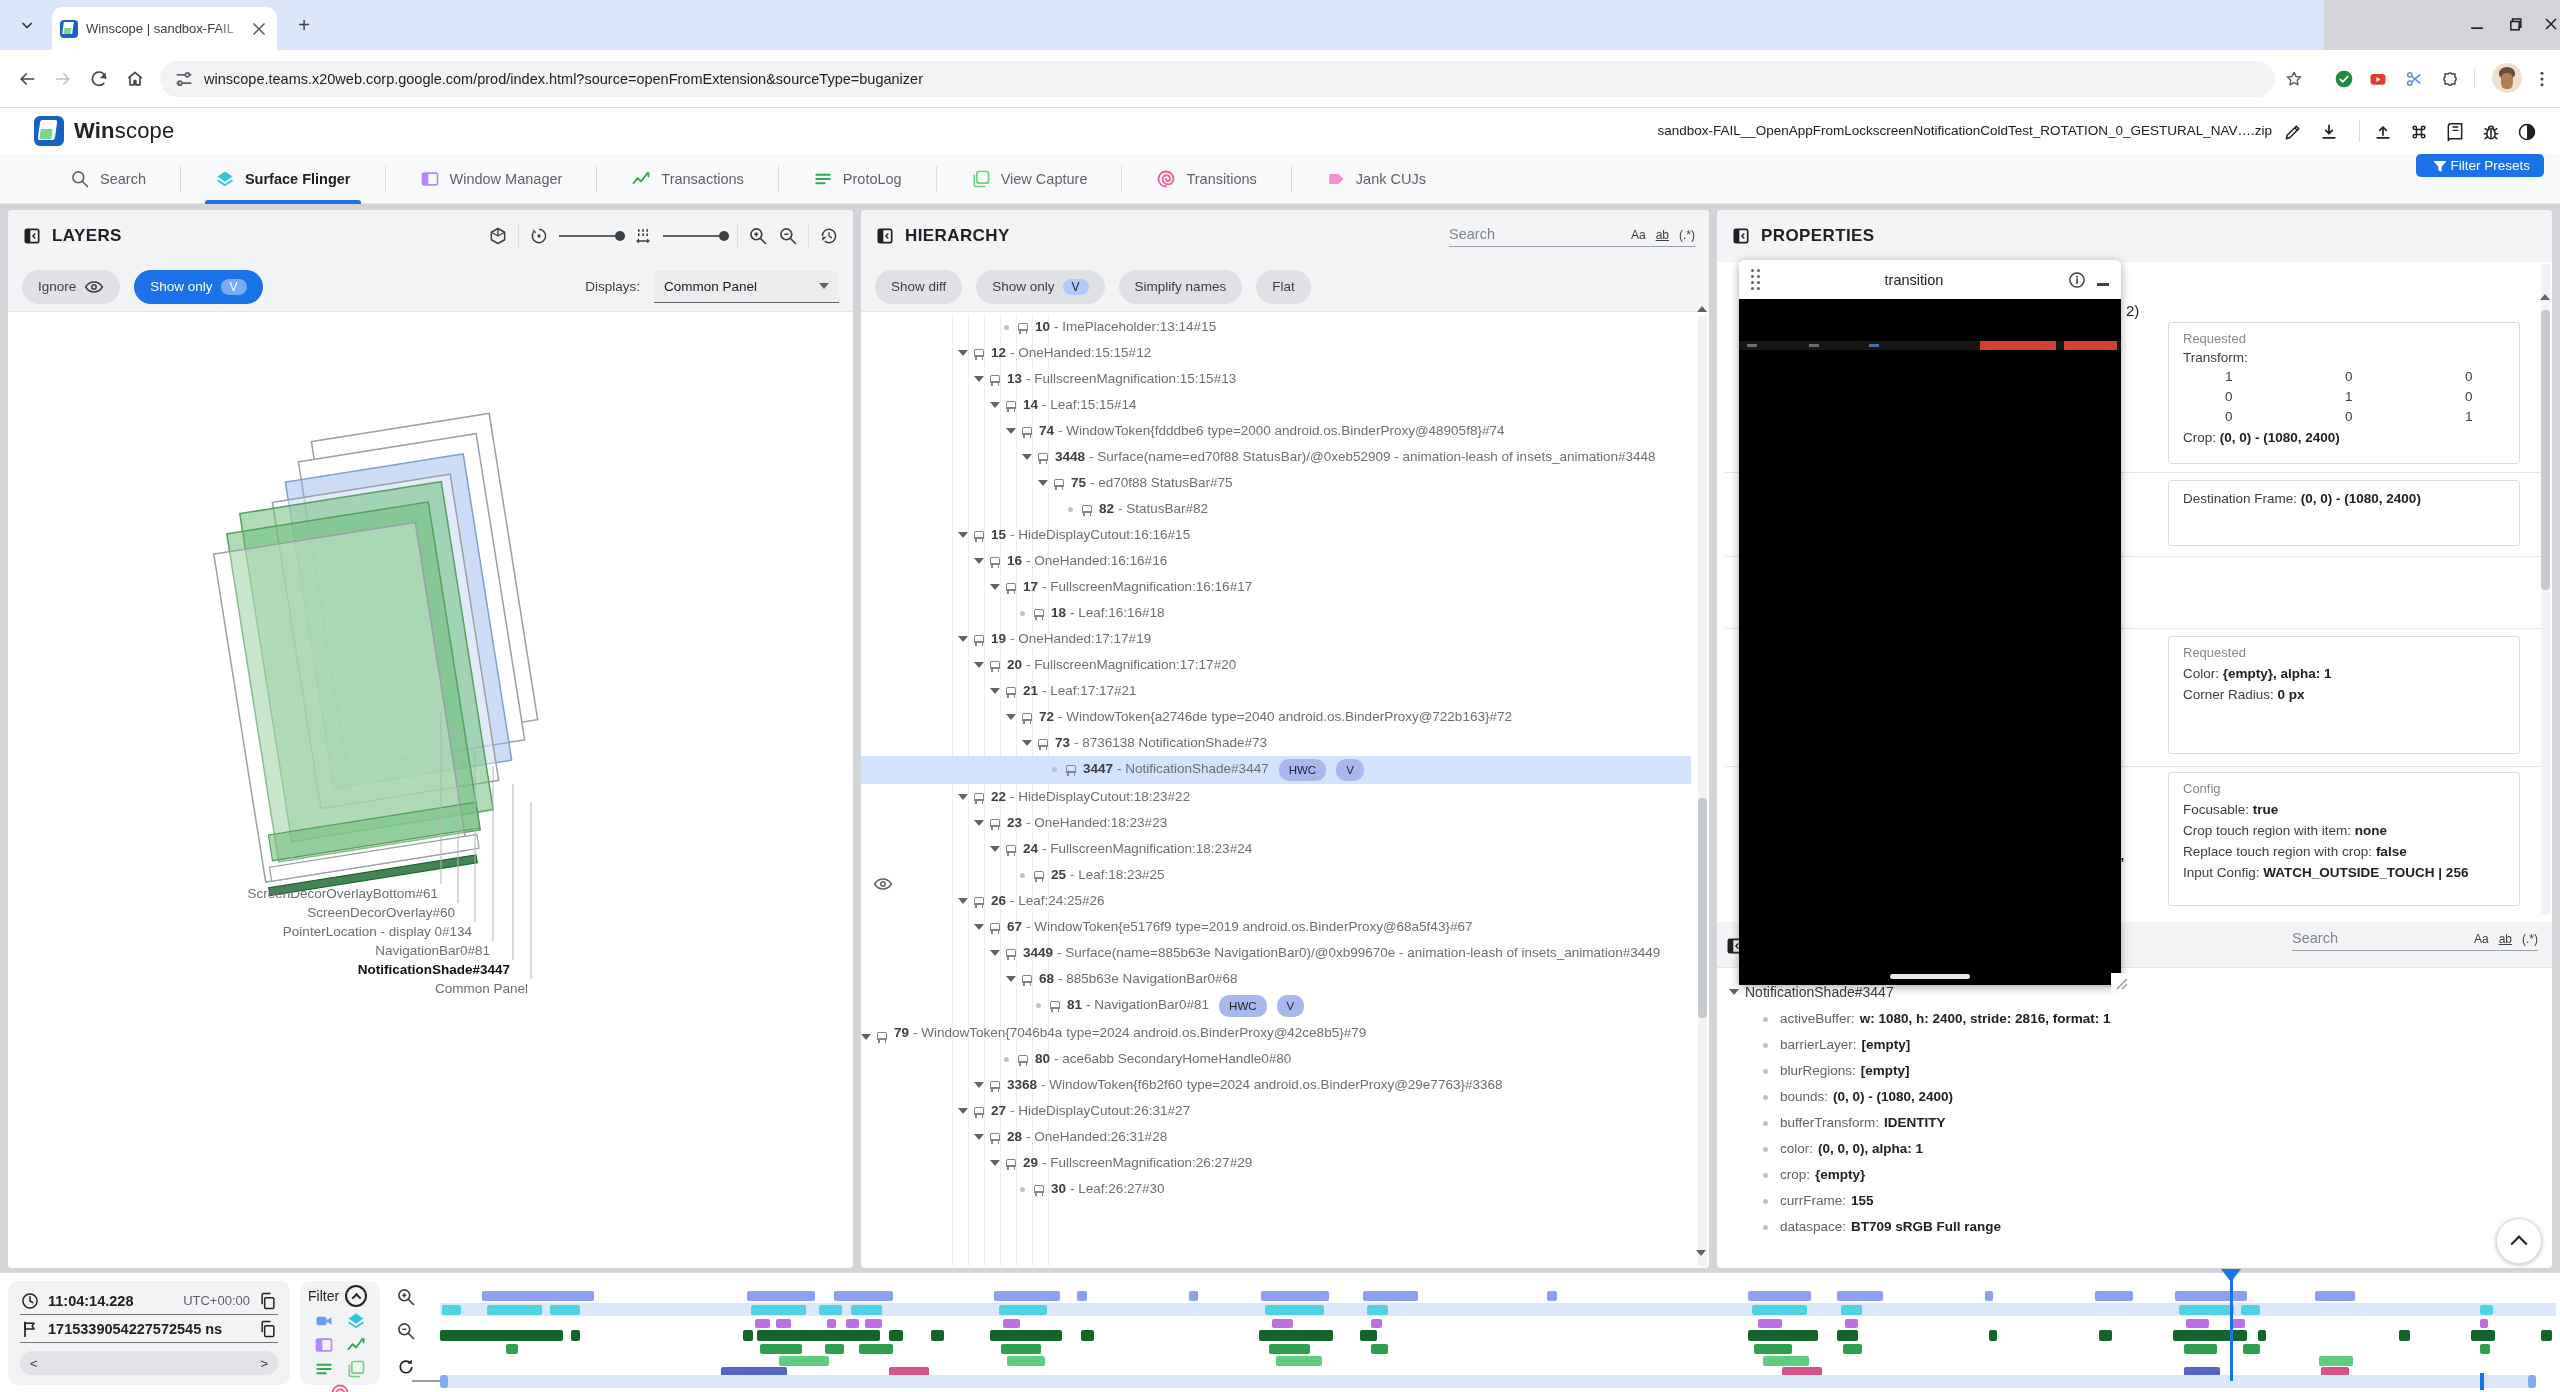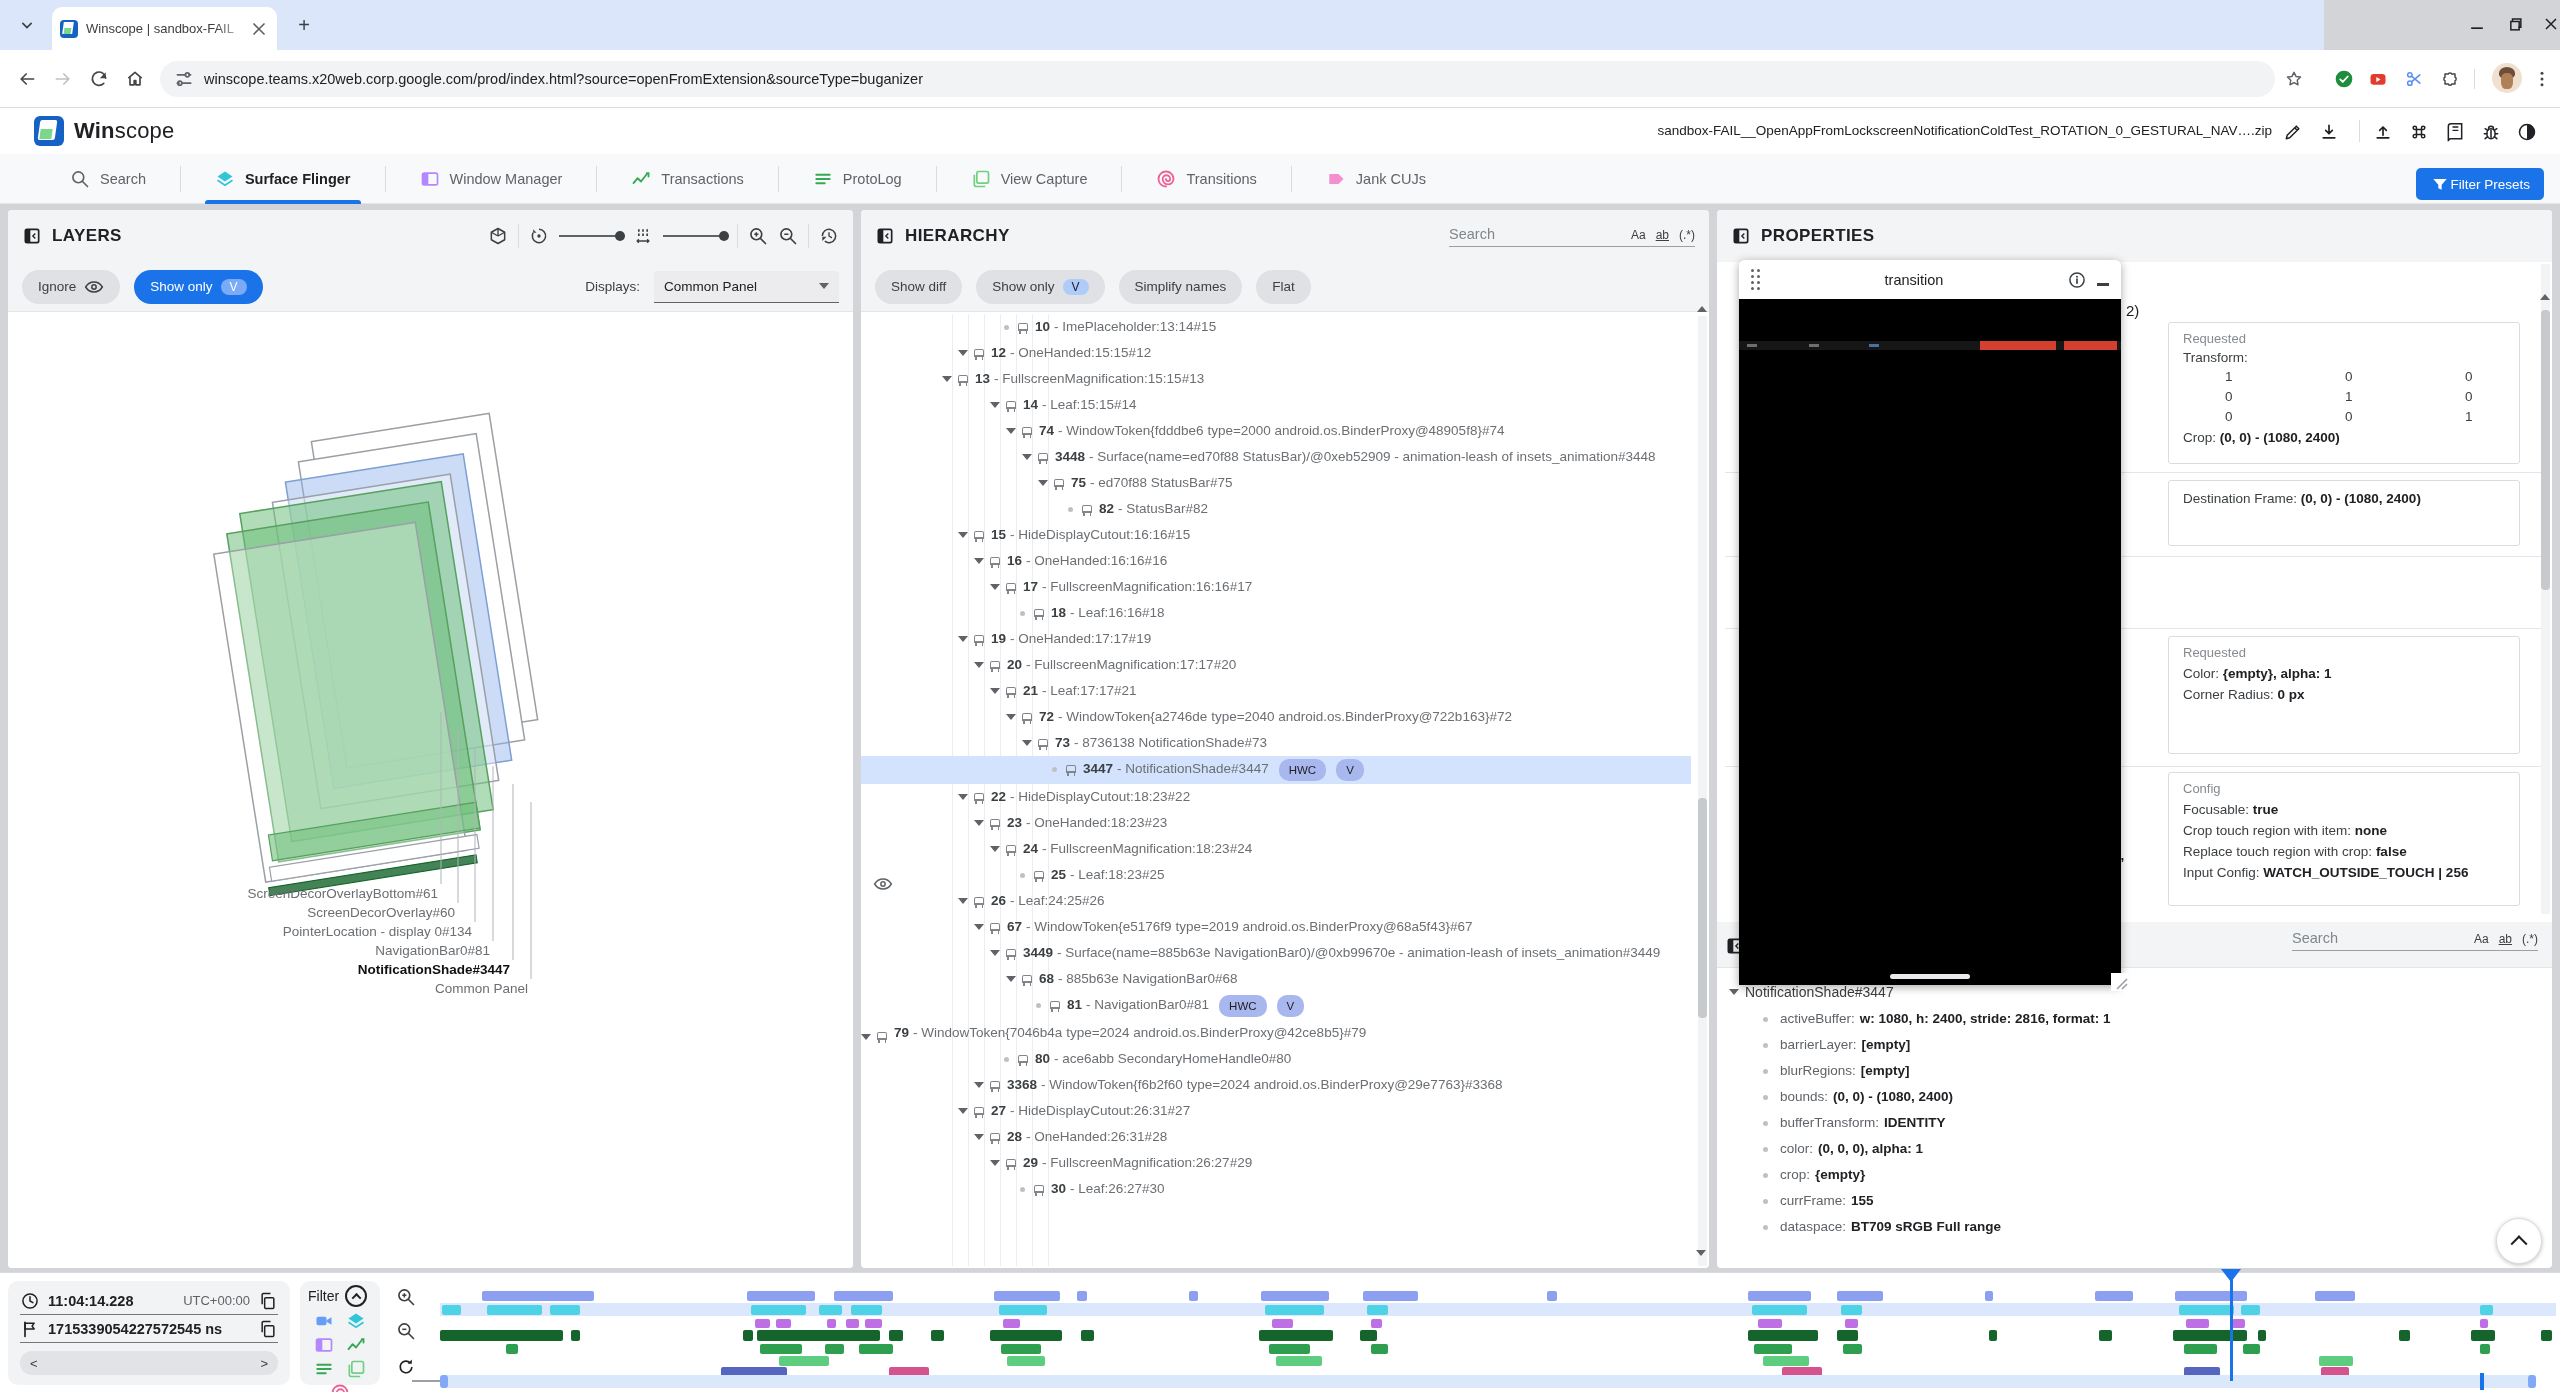--- a/index.html
+++ b/index.html
@@ -36,21 +36,21 @@
   .hdr-sep { position:absolute; top:12px; width:1px; height:22px; background:#dadce0; }
 
   
   #nav-bar { position:absolute; left:0; top:154px; width:2560px; height:50px; background:#f8f9fa; border-bottom:1px solid #e4e6e8; }
   #nav-tabs { position:absolute; left:36px; top:0; height:50px; display:flex; align-items:stretch; }
   .nav-tab { display:flex; align-items:center; gap:10px; padding:0 34px; position:relative; }
   .nav-tab .lbl { font-size:14.5px; color:#5f6368; white-space:nowrap; }
   .nav-tab.active .lbl { color:#202124; font-weight:700; }
   .nav-tab.active:after { content:""; position:absolute; left:24px; right:24px; bottom:0; height:4px; background:#1a73e8; border-radius:3px 3px 0 0; }
   .nav-div { width:1px; height:26px; background:#dadce0; align-self:center; }
-  #filter-presets { position:absolute; right:16px; top:14px; height:32px; background:#1a73e8; color:#fff; font-size:13.5px; border-radius:5px; display:flex; align-items:center; gap:0; padding:0 14px; }
+  #filter-presets { position:absolute; right:16px; top:0; height:23px; background:#1a73e8; color:#fff; font-size:13.5px; border-radius:5px; display:flex; align-items:center; gap:0; padding:0 14px; }
 
   
   .panel { position:absolute; top:210px; height:1058px; background:#fff; border-radius:4px; overflow:hidden; }
   .p-head { position:absolute; left:0; top:0; right:0; height:52px; background:#f3f4f6; display:flex; align-items:center; padding:0 14px; gap:10px; }
   .p-title { font-size:17px; font-weight:700; color:#202124; letter-spacing:.4px; }
   .p-chips { position:absolute; left:0; top:52px; right:0; height:50px; background:#f3f4f6; border-bottom:1px solid #e3e5e8; display:flex; align-items:center; padding:0 14px; gap:14px; }
   .chip { height:34px; border-radius:17px; background:#dfe1e5; color:#3c4043; font-size:13.5px; display:flex; align-items:center; gap:8px; padding:0 16px; white-space:nowrap; }
   .chip .flag { background:#aecbfa; color:#202124; border-radius:10px; padding:1px 9px; font-size:12px; }
   .chip.blue { background:#1a73e8; color:#fff; }
   .chip.blue .flag { background:#7baaf7; color:#fff; }
@@ -565,21 +565,21 @@
         <span class="pin"></span>
         <span class="h-id">10</span>
         <span class="h-txt">- ImePlaceholder:13:14#15</span>
       </div>
       <div class="h-row" style="padding-left: 97px;">
         <span class="arr"></span>
         <span class="pin"></span>
         <span class="h-id">12</span>
         <span class="h-txt">- OneHanded:15:15#12</span>
       </div>
-      <div class="h-row" style="padding-left: 81px;">
+      <div class="h-row" style="padding-left: 113px;">
         <span class="arr"></span>
         <span class="pin"></span>
         <span class="h-id">13</span>
         <span class="h-txt">- FullscreenMagnification:15:15#13</span>
       </div>
       <div class="h-row" style="padding-left: 129px;">
         <span class="arr"></span>
         <span class="pin"></span>
         <span class="h-id">14</span>
         <span class="h-txt">- Leaf:15:15#14</span>

